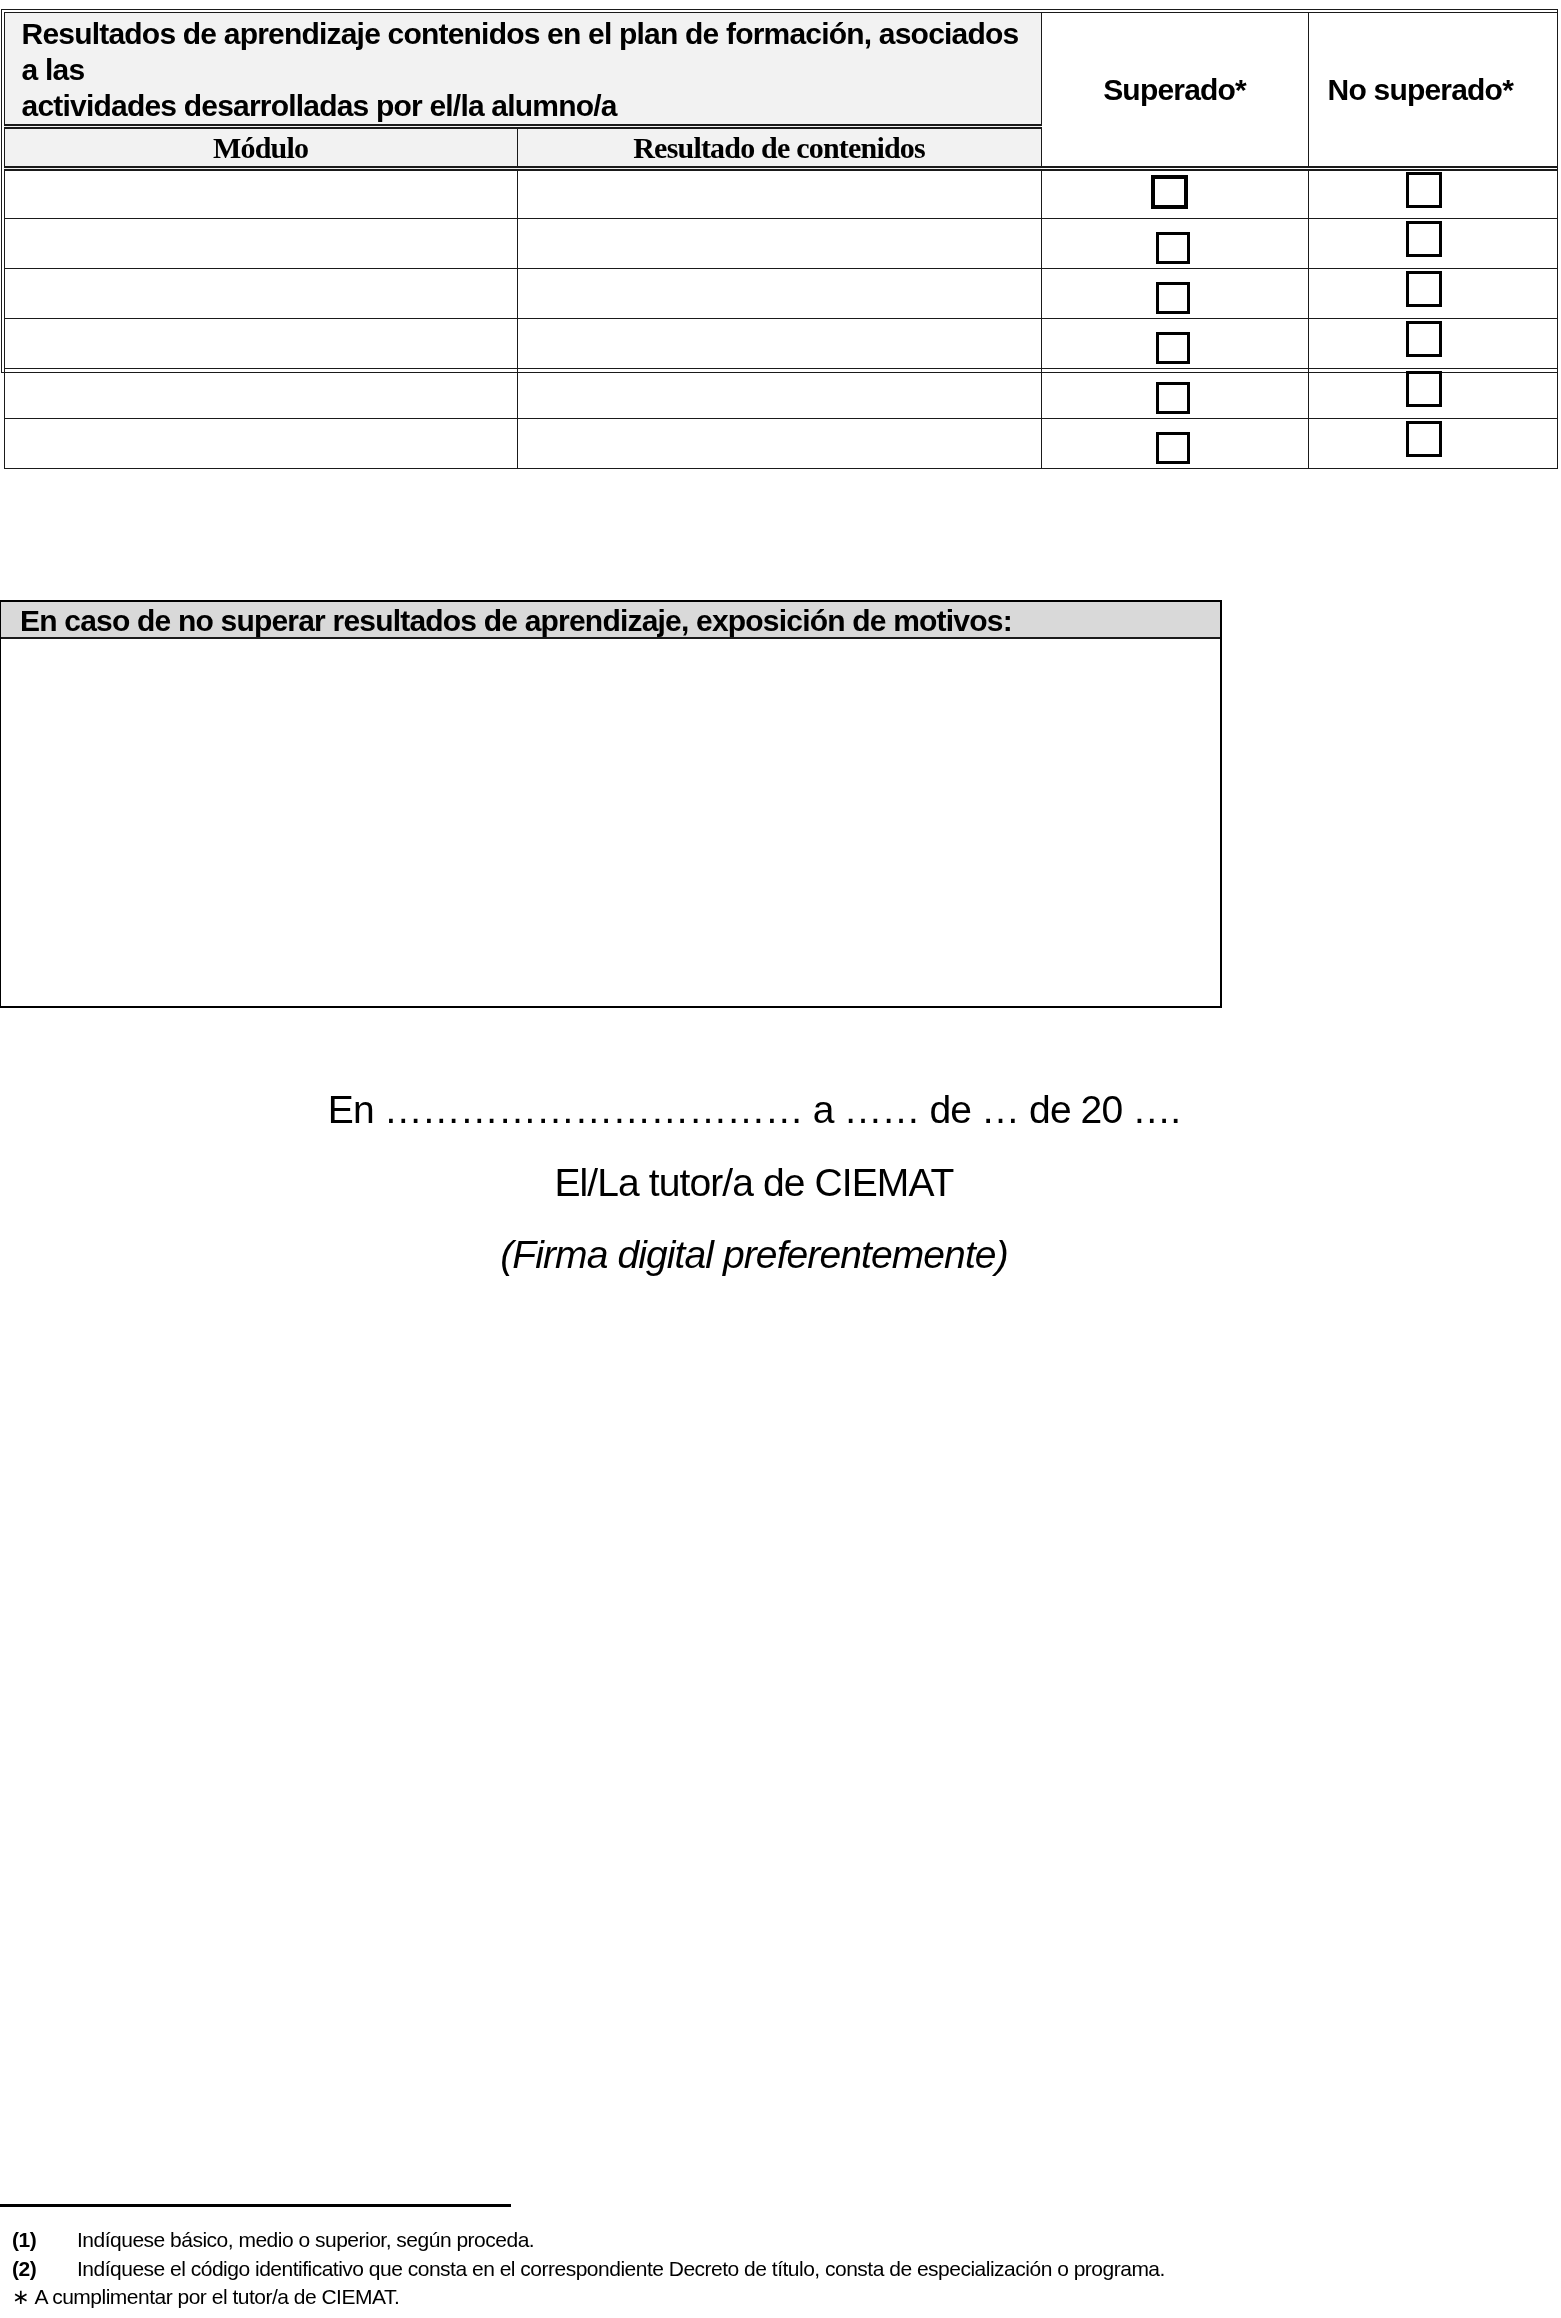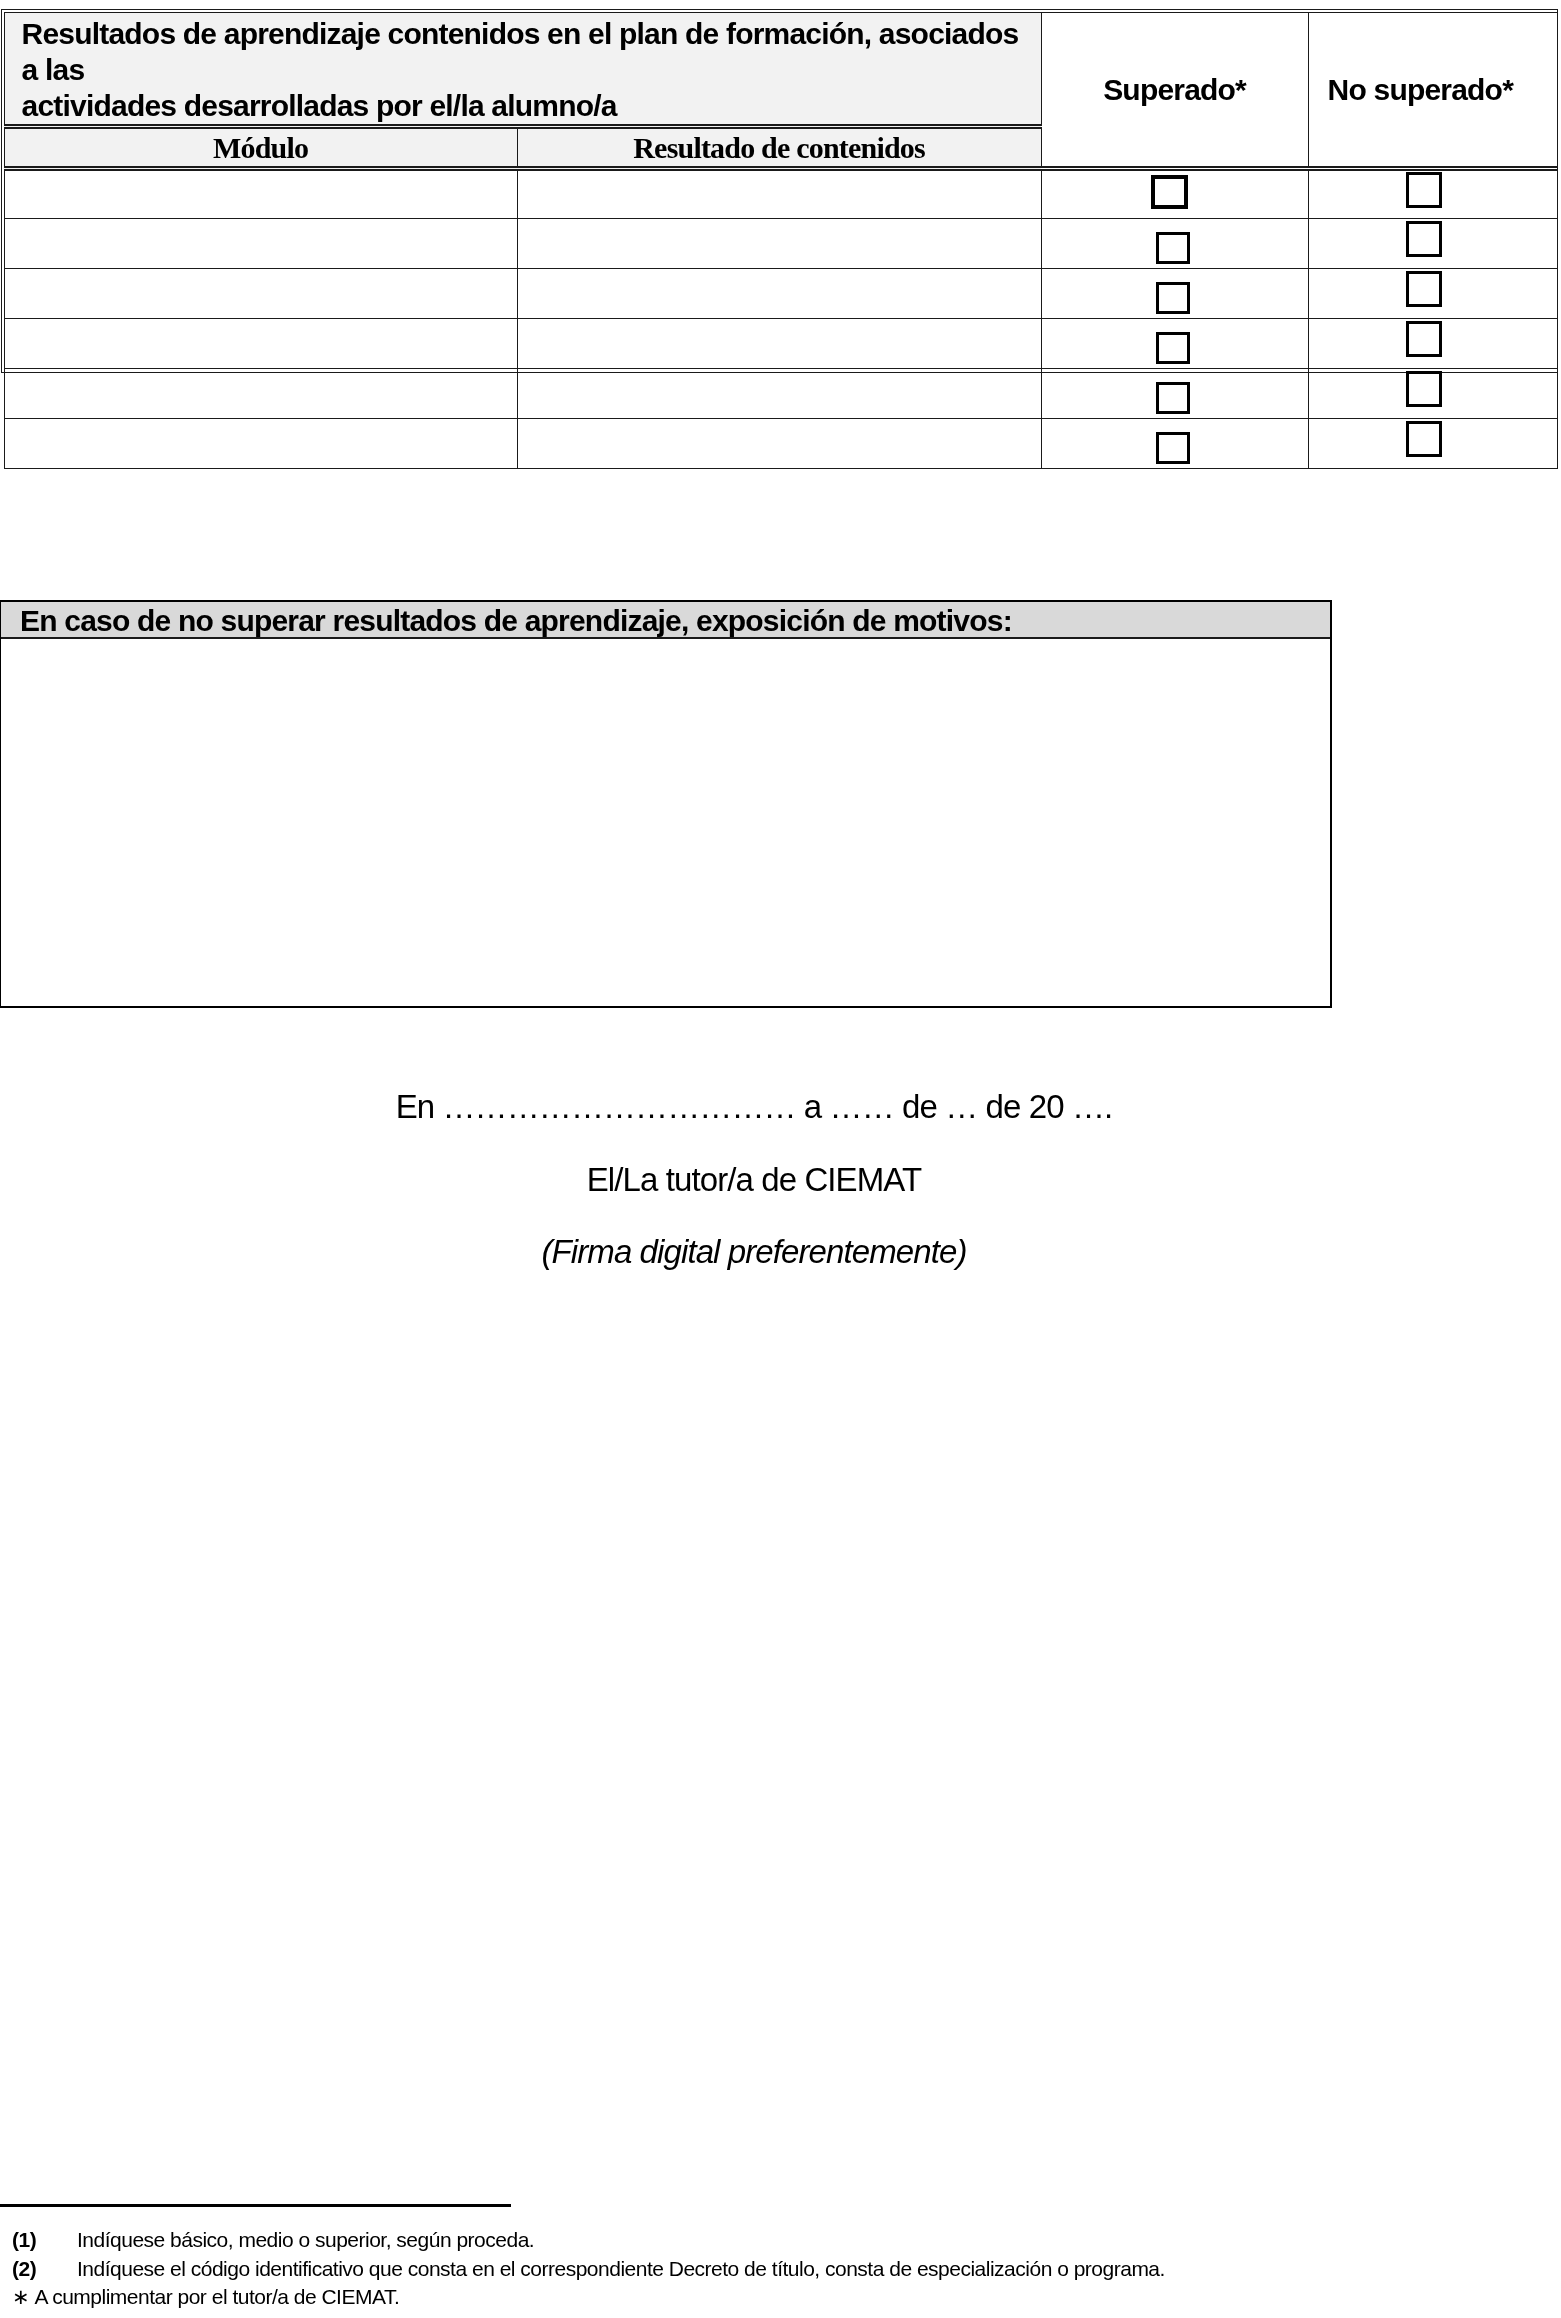--- a/index.html
+++ b/index.html
@@ -89,21 +89,21 @@
     .cb-cell { text-align: center; }
     .cb-cell.sup .checkbox { position: relative; top: 5.1px; left: -1.7px; }
     .cb-cell.sup .checkbox.heavy { top: -1.7px; left: -5.1px; }
     .cb-cell.nosup .checkbox { position: relative; top: -3.4px; left: -8.5px; width: 36px; height: 36px; }
 
     
     .motives-box {
       position: absolute;
       left: 0;
       top: 600px;
-      width: 1332px;
+      width: 1222px;
       height: 408px;
       border: 2.6px solid #000;
       border-left-width: 1.7px;
       box-sizing: border-box;
       background: #fff;
     }
     .motives-header {
       height: 37px;
       background: #d9d9d9;
       border-bottom: 2.6px solid #1a1a1a;
@@ -119,21 +119,21 @@
       width: 100%;
       height: calc(100% - 37px);
     }
 
     
     .sig-line {
       position: absolute;
       left: 0;
       width: 1508px;
       text-align: center;
-      font-size: 33px;
+      font-size: 39px;
       letter-spacing: -0.9px;
       white-space: nowrap;
     }
     .sig-date { top: 1088px; }
     .sig-role { top: 1161px; }
     .sig-note { top: 1233px; font-style: italic; text-align: center; }
 
     
     .footnote-rule {
       position: absolute;

